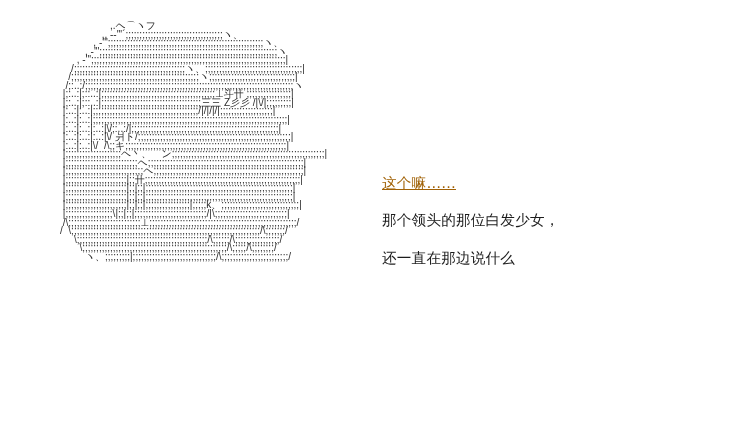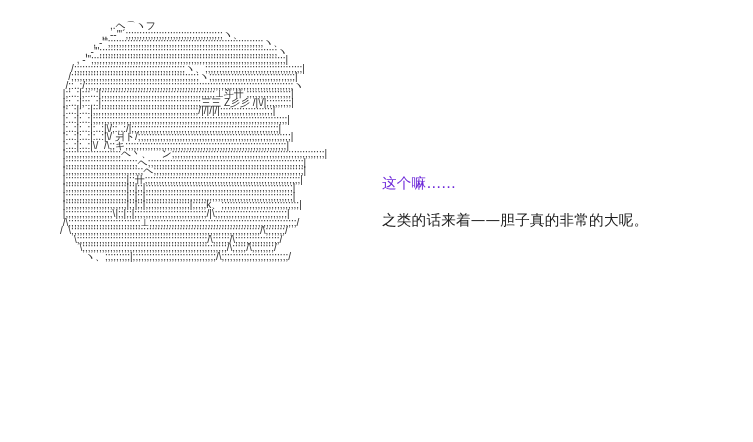--- a/index.html
+++ b/index.html
@@ -99,25 +99,26 @@
  /\;;;;;;;;;;;;;;;;;;;;;;;;;;⊥;;;;;;;;;;;;;;;;;;;;;;;;;;;;;;;;;;;;;;;;;;;;;;;;;;;;;/
 /  \;;;;;;;;;;;;;;;;;;;;;;;;;;;;;;;;;;;;;;;;;;;;;;;;;;;;;;;;;;;;;;;;;;;;/\;;;;;;;/
      \;;;;;;;;;;;;;;;;;;;;;;;;;;;;;;;;;;;;;;;;;;;;;;;/\;;;;;;/\;;;;;;;;;;;;;;;;/
        \;;;;;;;;;;;;;;;;;;;;;;;;;;;;;;;;;;;;;;;;;;;;;;;;;;;;/\;;;;;/\;;;;;;;;/
          ヽ、;;;;;;;;;|;;;;;;;;;;;;;;;;;;;;;;;;;;;;;;/\;;;;;;;;;;;;;;;;;;;;;;;;/</pre>
   </div>
 
   <div id="dialogue">
 
     <div class="para">
-      <div class="line" style="color: #6d28d9;">这个嘛……</div>
+      <div class="line" style="color: #a16207; text-decoration: underline;">这个嘛……</div>
     </div>
 
     <div class="para">
+      <div class="line" style="color: rgb(28, 28, 28);">那个领头的那位白发少女，</div>
     </div>
 
     <div class="para">
-      <div class="line" style="color: rgb(28, 28, 28);">之类的话来着——胆子真的非常的大呢。</div>
+      <div class="line" style="color: rgb(28, 28, 28);">还一直在那边说什么</div>
     </div>
 
   </div>
 
 </div>
 
 </body></html>

